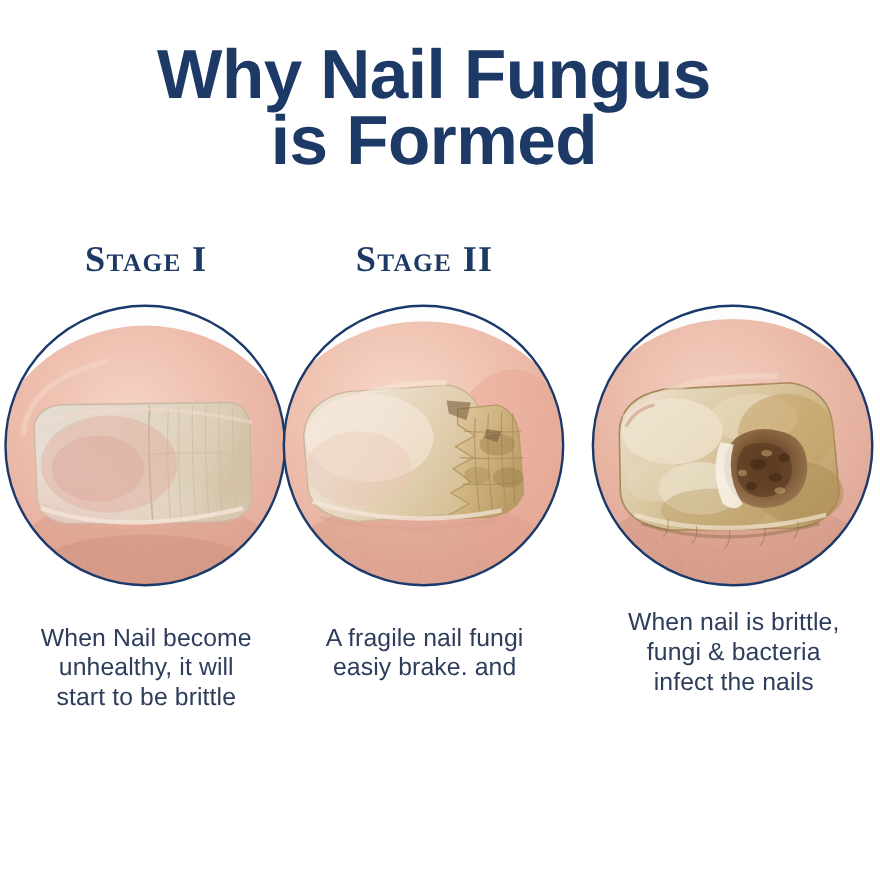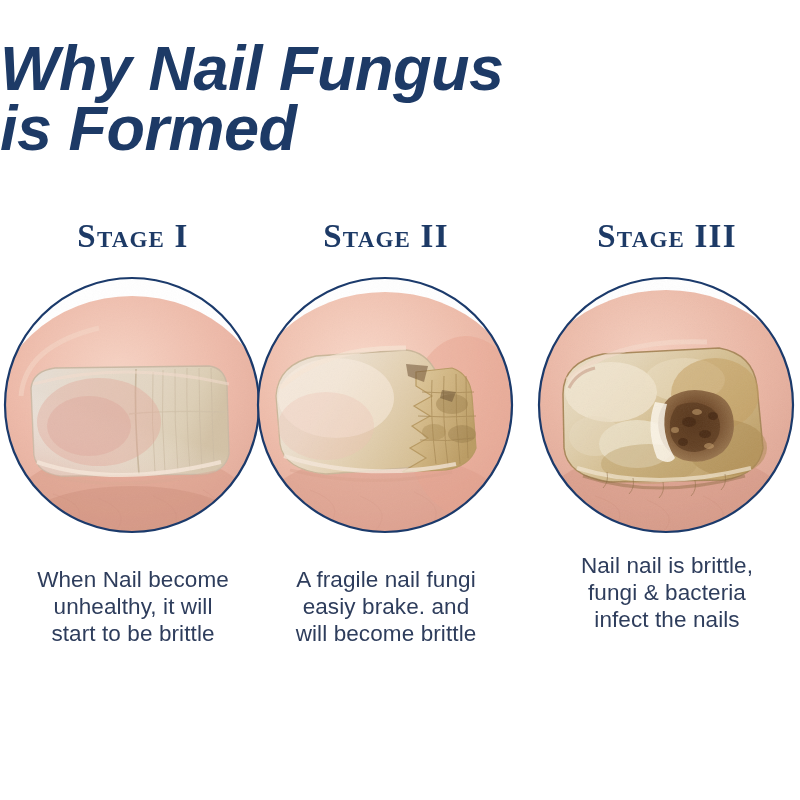--- a/index.html
+++ b/index.html
@@ -15,21 +15,21 @@
     font-family: "Liberation Sans", sans-serif;
     -webkit-font-smoothing: antialiased;
   }
 
   
   #title-block {
     position: absolute;
     top: 38px;
     left: 0;
     width: 789px;
-    font-style: italic;
+    text-align: center;
   }
   .title-line {
     display: block;
     font-family: "Liberation Sans", sans-serif;
     font-weight: bold;
     font-size: 63px;
     line-height: 60px;
     letter-spacing: -0.5px;
     color: #1d3a66;
   }
@@ -279,27 +279,25 @@
             <path d="M158 216 Q192 230 174 252"></path>
           </g>
         </g>
         <circle cx="129" cy="129" r="127" fill="none" stroke="#1b3a6b" stroke-width="2.2"></circle>
       </svg>
     </div>
 
     <div class="stage-caption">
       <span class="caption-line">A fragile nail fungi</span>
       <span class="caption-line">easiy brake. and</span>
-      <span class="caption-line">will become brittle</span>
     </div>
   </div>
 
   <div class="stage-col c2">
 
-    <div class="stage-heading">Stage III</div>
 
     <div class="photo-wrap">
       <svg class="photo-svg" viewBox="0 0 258 258">
         <defs>
           <clipPath id="clip3">
               <circle cx="129" cy="129" r="127"></circle>
             </clipPath>
           <radialGradient id="skin3" cx="44%" cy="26%" r="86%">
             <stop offset="0%" stop-color="#f6d0c0"></stop>
             <stop offset="45%" stop-color="#ebb6a4"></stop>
@@ -380,19 +378,19 @@
             <path d="M58 220 Q96 232 76 252"></path>
               <path d="M110 224 Q144 238 126 256"></path>
             <path d="M166 220 Q198 234 180 254"></path>
           </g>
         </g>
         <circle cx="129" cy="129" r="127" fill="none" stroke="#1b3a6b" stroke-width="2.2"></circle>
       </svg>
     </div>
 
     <div class="stage-caption">
-      <span class="caption-line">Nail nail is brittle,</span>
+      <span class="caption-line">When nail is brittle,</span>
       <span class="caption-line">fungi &amp; bacteria</span>
       <span class="caption-line">infect the nails</span>
     </div>
   </div>
 
 </div>
 
 </body></html>

